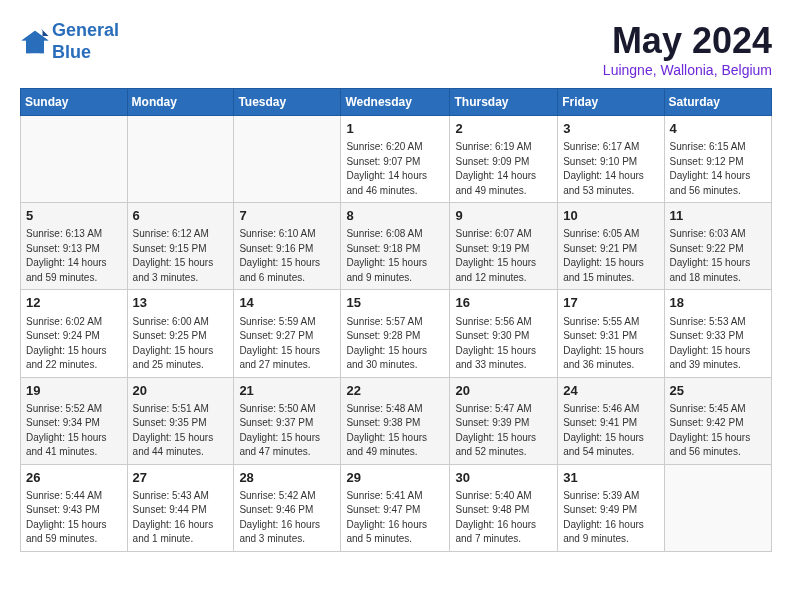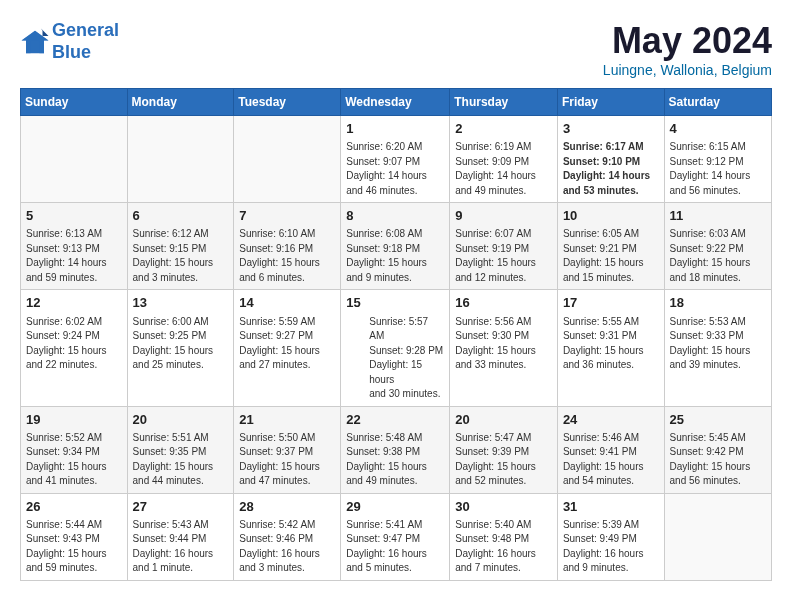--- a/index.html
+++ b/index.html
@@ -38,21 +38,21 @@
     .title-block {
       text-align: right;
     }
     .month-title {
       font-size: 36px;
       font-weight: bold;
       color: #1a1a2e;
     }
     .location {
       font-size: 14px;
-      color: #0369a1;
+      color: #6d28d9;
     }
     table {
       width: 100%;
       border-collapse: collapse;
       font-size: 10.5px;
       padding-left: 36px;
     }
     thead tr th {
       background-color: #2a6ebb;
       color: #fff;
@@ -139,21 +139,21 @@
         </td>
         <td>
           <span class="day-num">2</span>
           <div class="cell-info" style="white-space: pre-line;">Sunrise: 6:19 AM
 Sunset: 9:09 PM
 Daylight: 14 hours
 and 49 minutes.</div>
         </td>
         <td>
           <span class="day-num">3</span>
-          <div class="cell-info" style="white-space: pre-line; font-weight: bold;">Sunrise: 6:17 AM
+          <div class="cell-info" style="white-space: pre-line;">Sunrise: 6:17 AM
 Sunset: 9:10 PM
 Daylight: 14 hours
 and 53 minutes.</div>
         </td>
         <td>
           <span class="day-num">4</span>
           <div class="cell-info" style="white-space: pre-line;">Sunrise: 6:15 AM
 Sunset: 9:12 PM
 Daylight: 14 hours
 and 56 minutes.</div>
@@ -227,21 +227,21 @@
         </td>
         <td>
           <span class="day-num">14</span>
           <div class="cell-info" style="white-space: pre-line;">Sunrise: 5:59 AM
 Sunset: 9:27 PM
 Daylight: 15 hours
 and 27 minutes.</div>
         </td>
         <td>
           <span class="day-num">15</span>
-          <div class="cell-info" style="white-space: pre-line; margin-left: 23px;">Sunrise: 5:57 AM
+          <div class="cell-info" style="white-space: pre-line;">Sunrise: 5:57 AM
 Sunset: 9:28 PM
 Daylight: 15 hours
 and 30 minutes.</div>
         </td>
         <td>
           <span class="day-num">16</span>
           <div class="cell-info" style="white-space: pre-line;">Sunrise: 5:56 AM
 Sunset: 9:30 PM
 Daylight: 15 hours
 and 33 minutes.</div>

